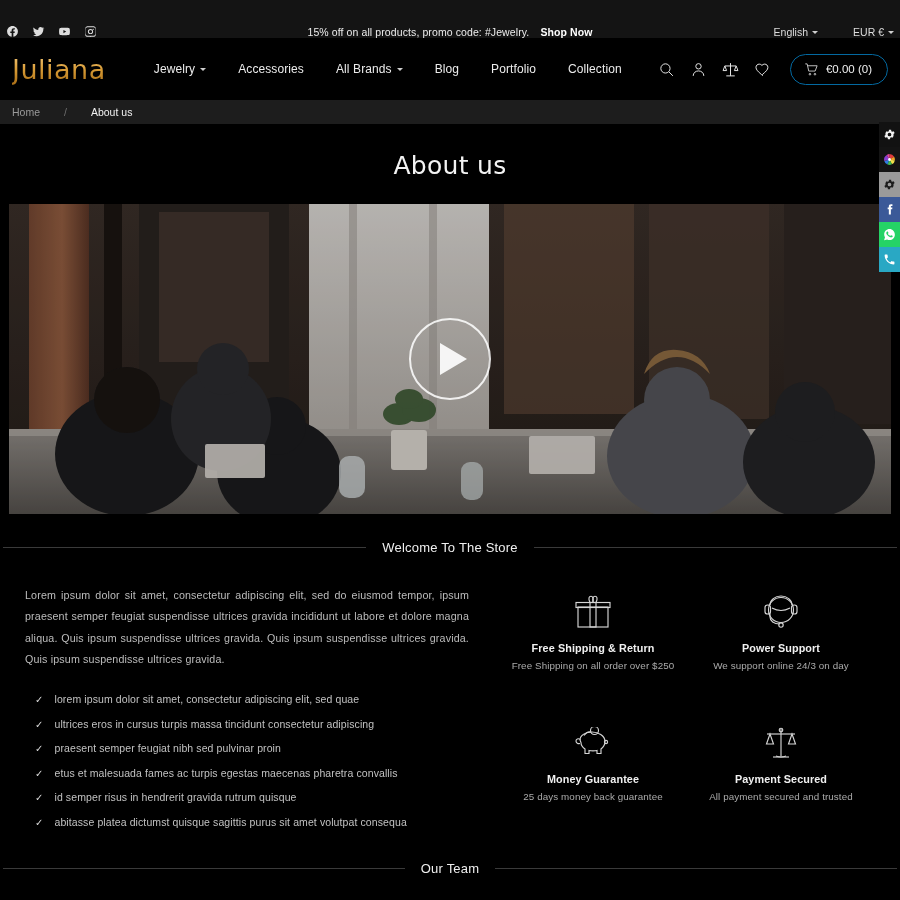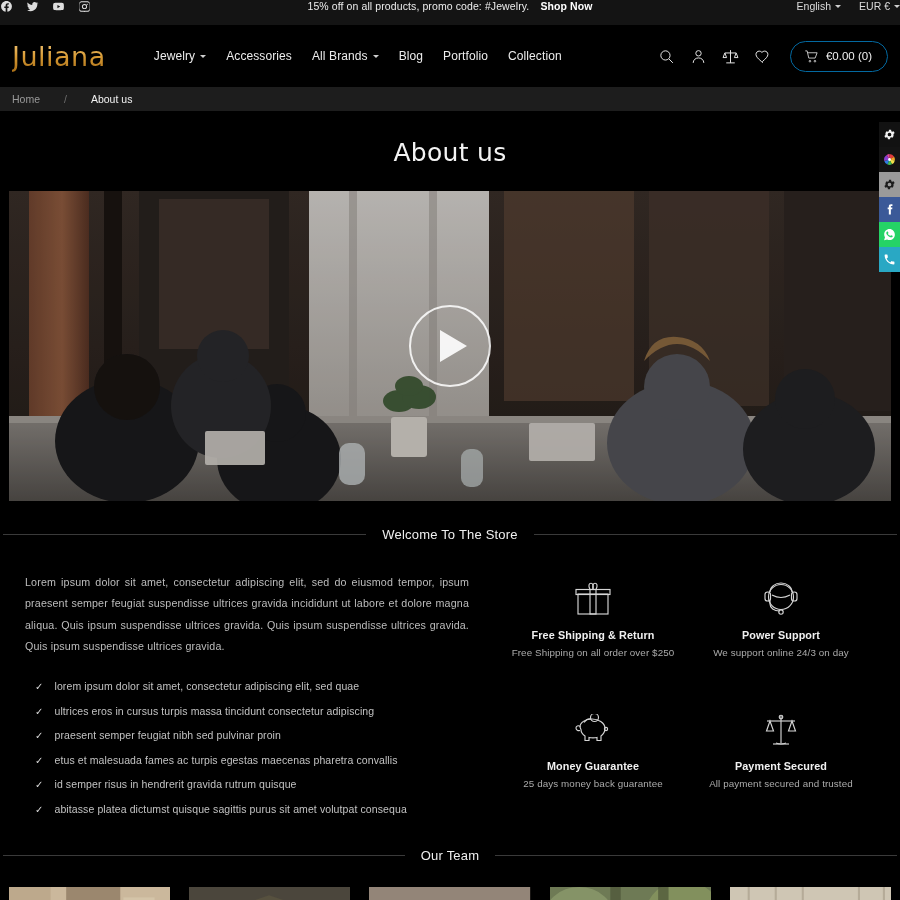--- a/index.html
+++ b/index.html
@@ -6,65 +6,65 @@
   html, body {
     width: 900px; height: 900px;
     background: #000;
     font-family: "Liberation Sans", sans-serif;
     color: #e8e8e8;
     overflow: hidden;
   }
 
   
   .topbar {
-    height: 25px;
+    height: 38px;
     background: #141414;
-    display: flex; align-items: flex-start;
-    padding: 0 0;
+    display: flex; align-items: flex-end;
+    padding: 0 6px;
     font-size: 10.5px;
     position: relative;
   }
   .social-row { display: flex; gap: 13px; align-items: center; }
   .social-row .ico { width: 13px; height: 13px; display: block; opacity: .92; cursor: pointer; }
   .social-row .ico svg { width: 13px; height: 13px; display: block; fill: #efefef; }
 
   .promo {
     position: absolute; left: 0; right: 0;
     text-align: center;
     font-size: 10.5px; color: #ececec;
     pointer-events: none;
     letter-spacing: .1px;
   }
   .promo .shopnow {
     margin-left: 8px; color: #fff; font-weight: 600;
     text-decoration: none; pointer-events: auto; cursor: pointer;
   }
   .topbar-right {
-    margin-left: auto; display: flex; gap: 18px; align-items: center;
+    margin-left: auto; display: flex; gap: 35px; align-items: center;
     font-size: 10.5px; color: #dcdcdc; z-index: 2;
   }
   .topbar-right .sel { display: flex; align-items: center; gap: 4px; cursor: pointer; }
   .caret { width: 0; height: 0; border-left: 3px solid transparent; border-right: 3px solid transparent;
            border-top: 3.5px solid #cfcfcf; display: inline-block; }
 
   
   .header {
     height: 62px; background: #000;
     display: flex; align-items: center;
     padding: 0 12px;
   }
   .logo {
     font-size: 27px; font-weight: 400; letter-spacing: .5px;
     background: linear-gradient(180deg, #f4c87a 0%, #d79a34 52%, #a96e16 100%);
     -webkit-background-clip: text; background-clip: text;
     -webkit-text-fill-color: transparent; color: #d79a34;
     font-family: "DejaVu Sans", sans-serif;
     cursor: pointer; padding-right: 6px;
   }
-  .nav { display: flex; align-items: center; gap: 20px; margin-left: 42px; }
+  .nav { display: flex; align-items: center; gap: 32px; margin-left: 42px; }
   .nav a {
     color: #ececec; text-decoration: none; font-size: 12px;
     display: flex; align-items: center; gap: 5px; cursor: pointer;
     letter-spacing: .1px;
   }
   .hdr-right { margin-left: auto; display: flex; align-items: center; gap: 15px; }
   .hdr-ico { width: 17px; height: 17px; cursor: pointer; display: block; }
   .hdr-ico svg { width: 17px; height: 17px; display: block; stroke: #e6e6e6; fill: none; stroke-width: 1.4; }
   .cart-btn {
     display: flex; align-items: center; gap: 7px;

